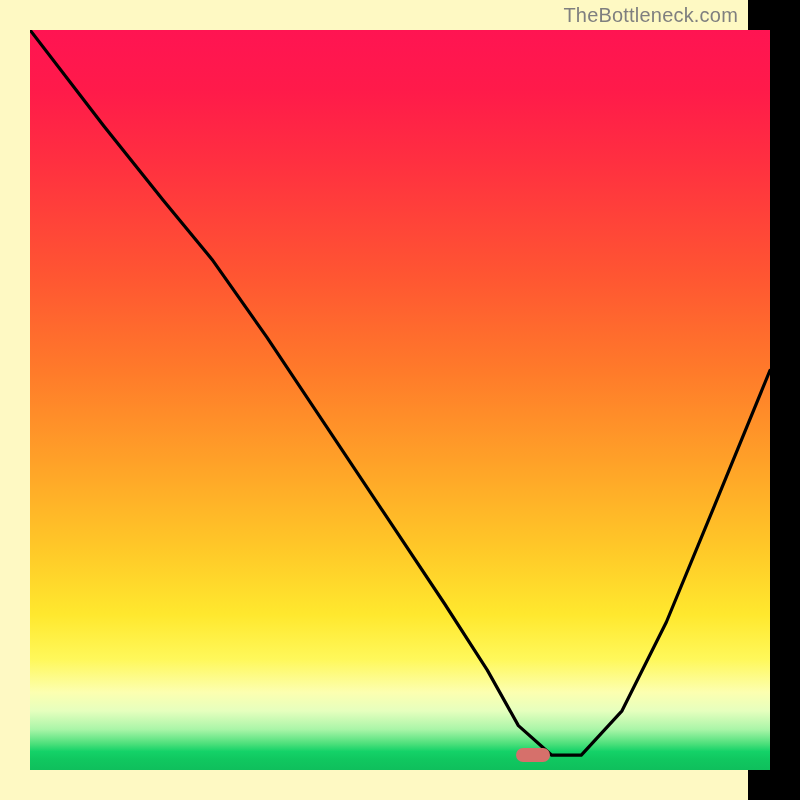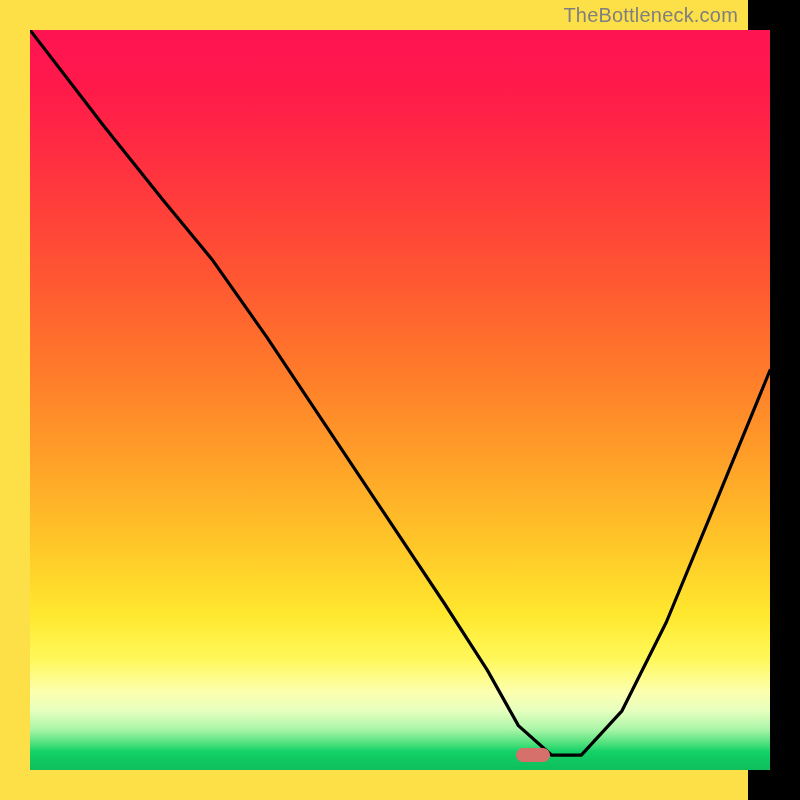--- a/index.html
+++ b/index.html
@@ -10,21 +10,21 @@
     background: #000;
     overflow: hidden;
     font-family: Arial, Helvetica, sans-serif;
   }
   .frame {
     position: absolute;
     left: 0;
     top: 0;
     width: 748px;
     height: 800px;
-    background: #fde047;
+    background: #fef9c3;
   }
   .plot-area {
     position: absolute;
     left: 30px;
     top: 30px;
     width: 740px;
     height: 740px;
     overflow: hidden;
     
     background: linear-gradient(

